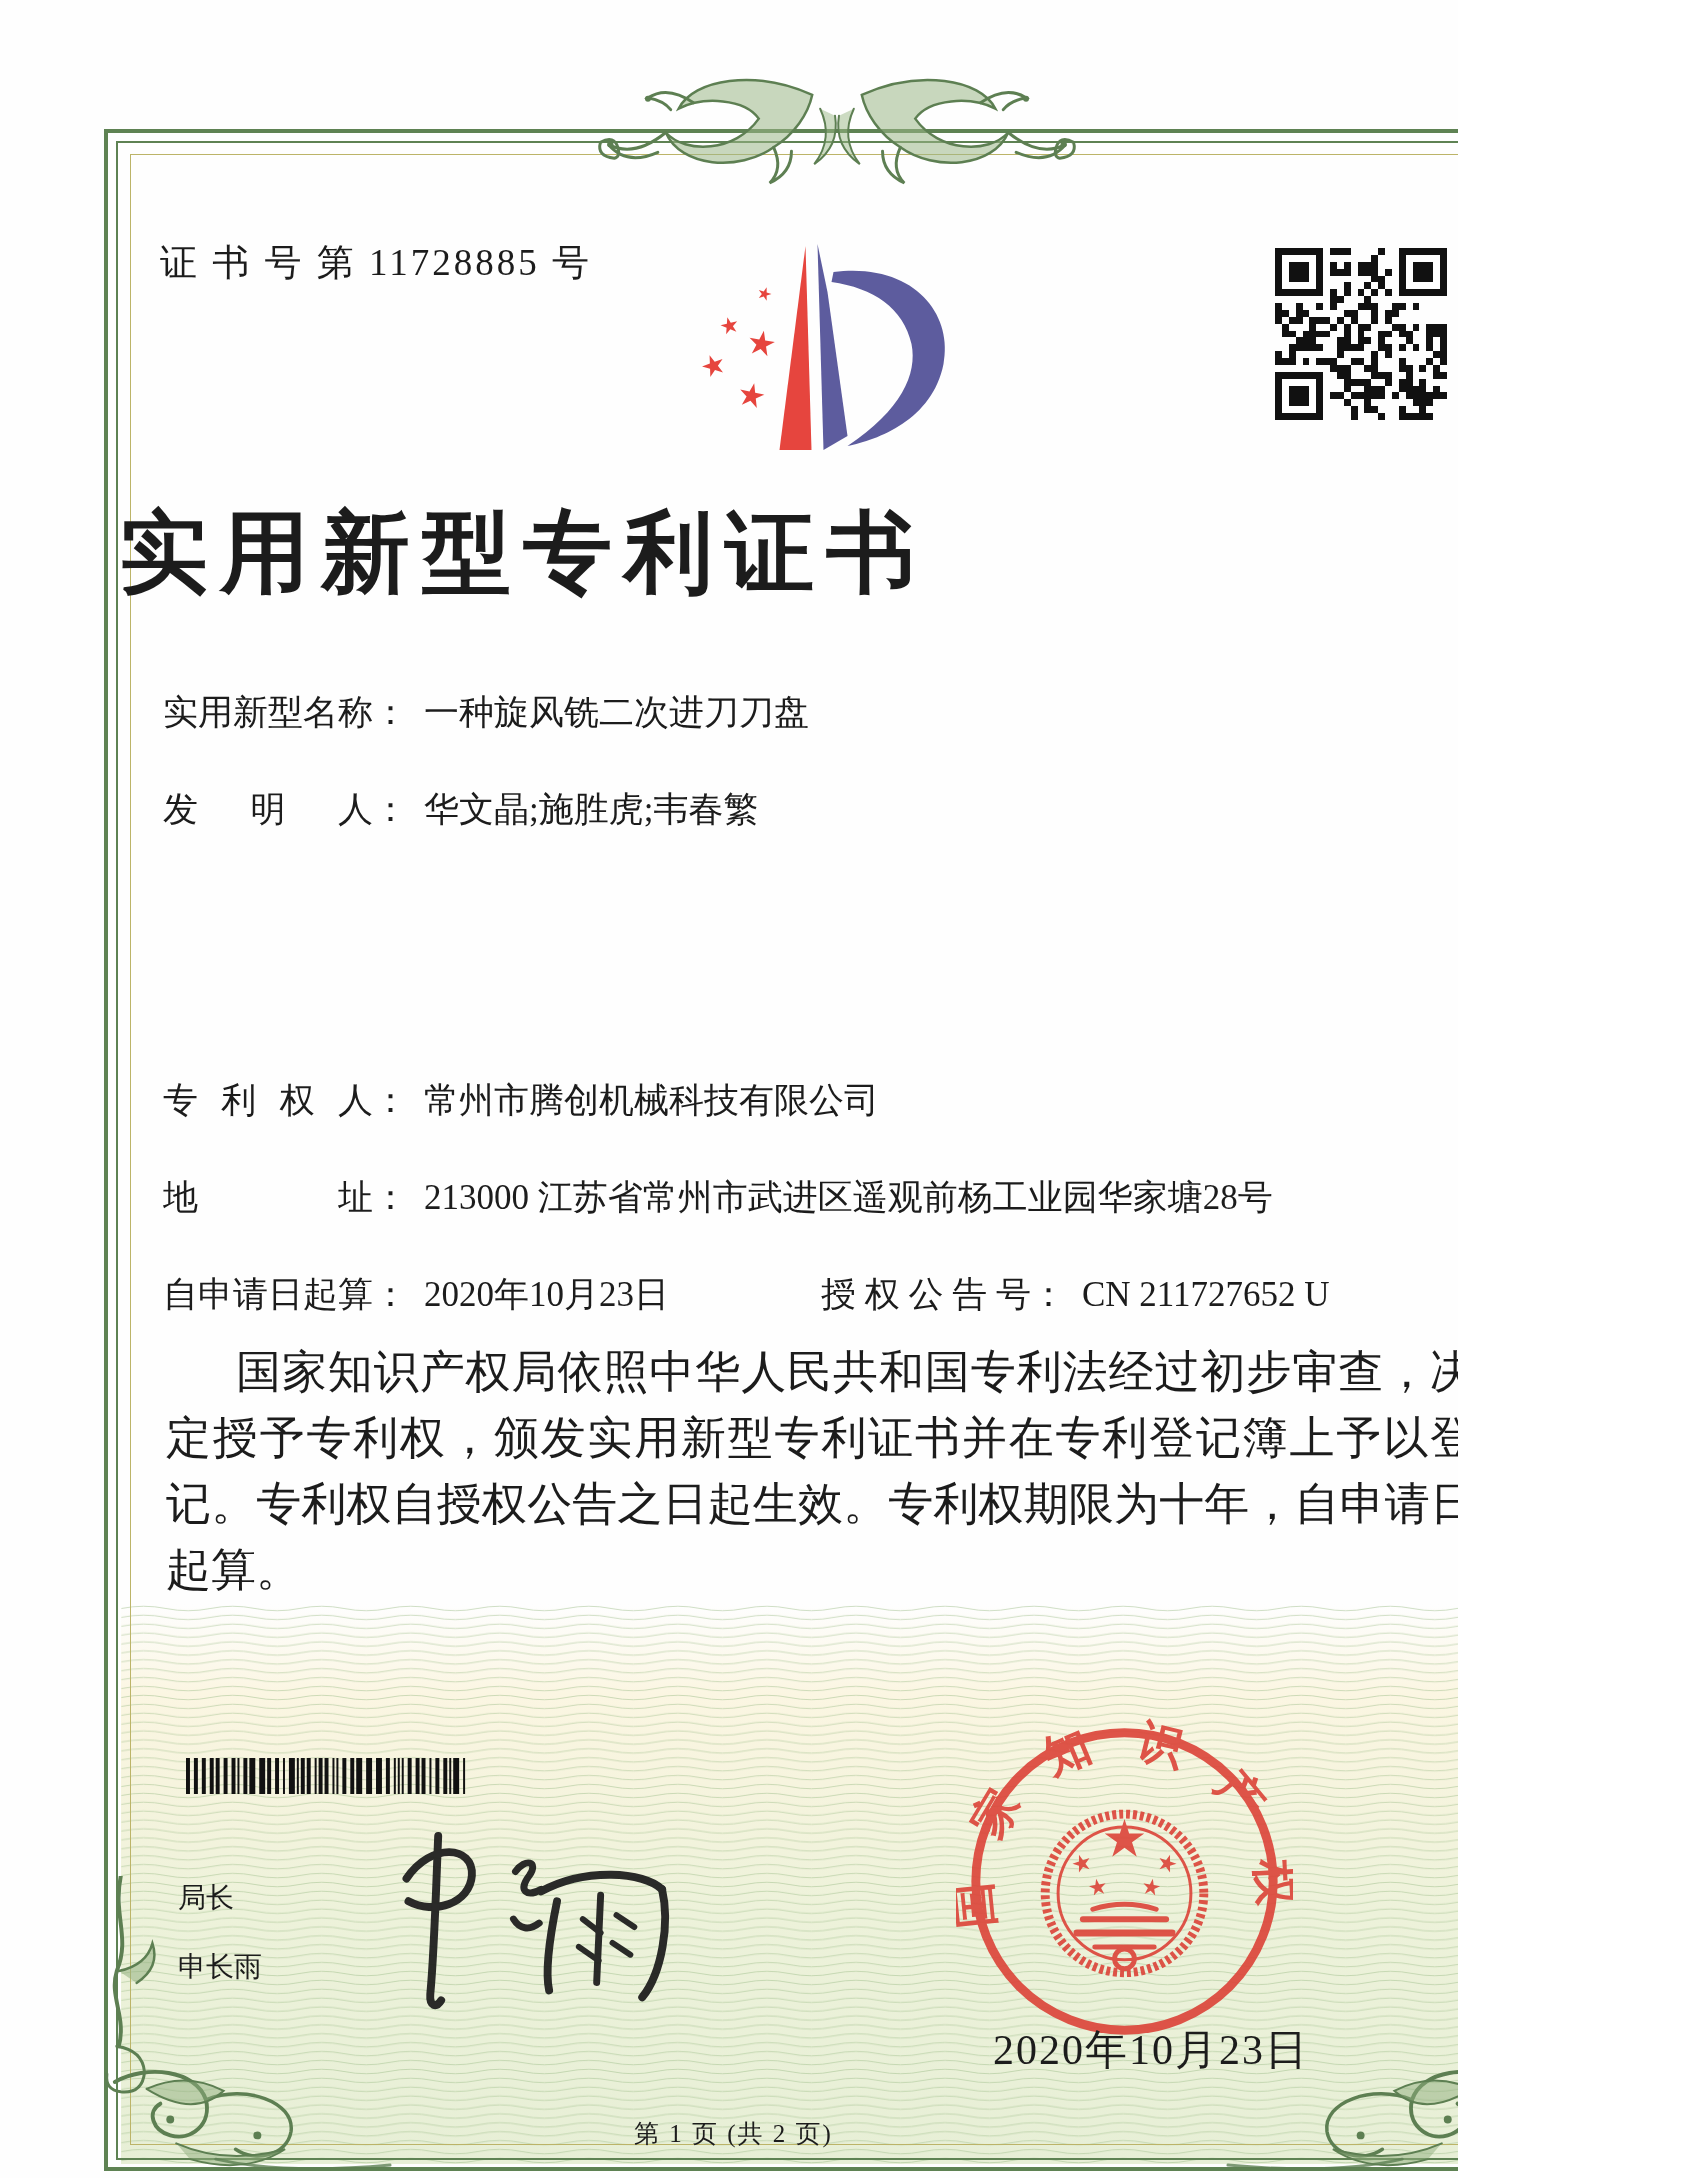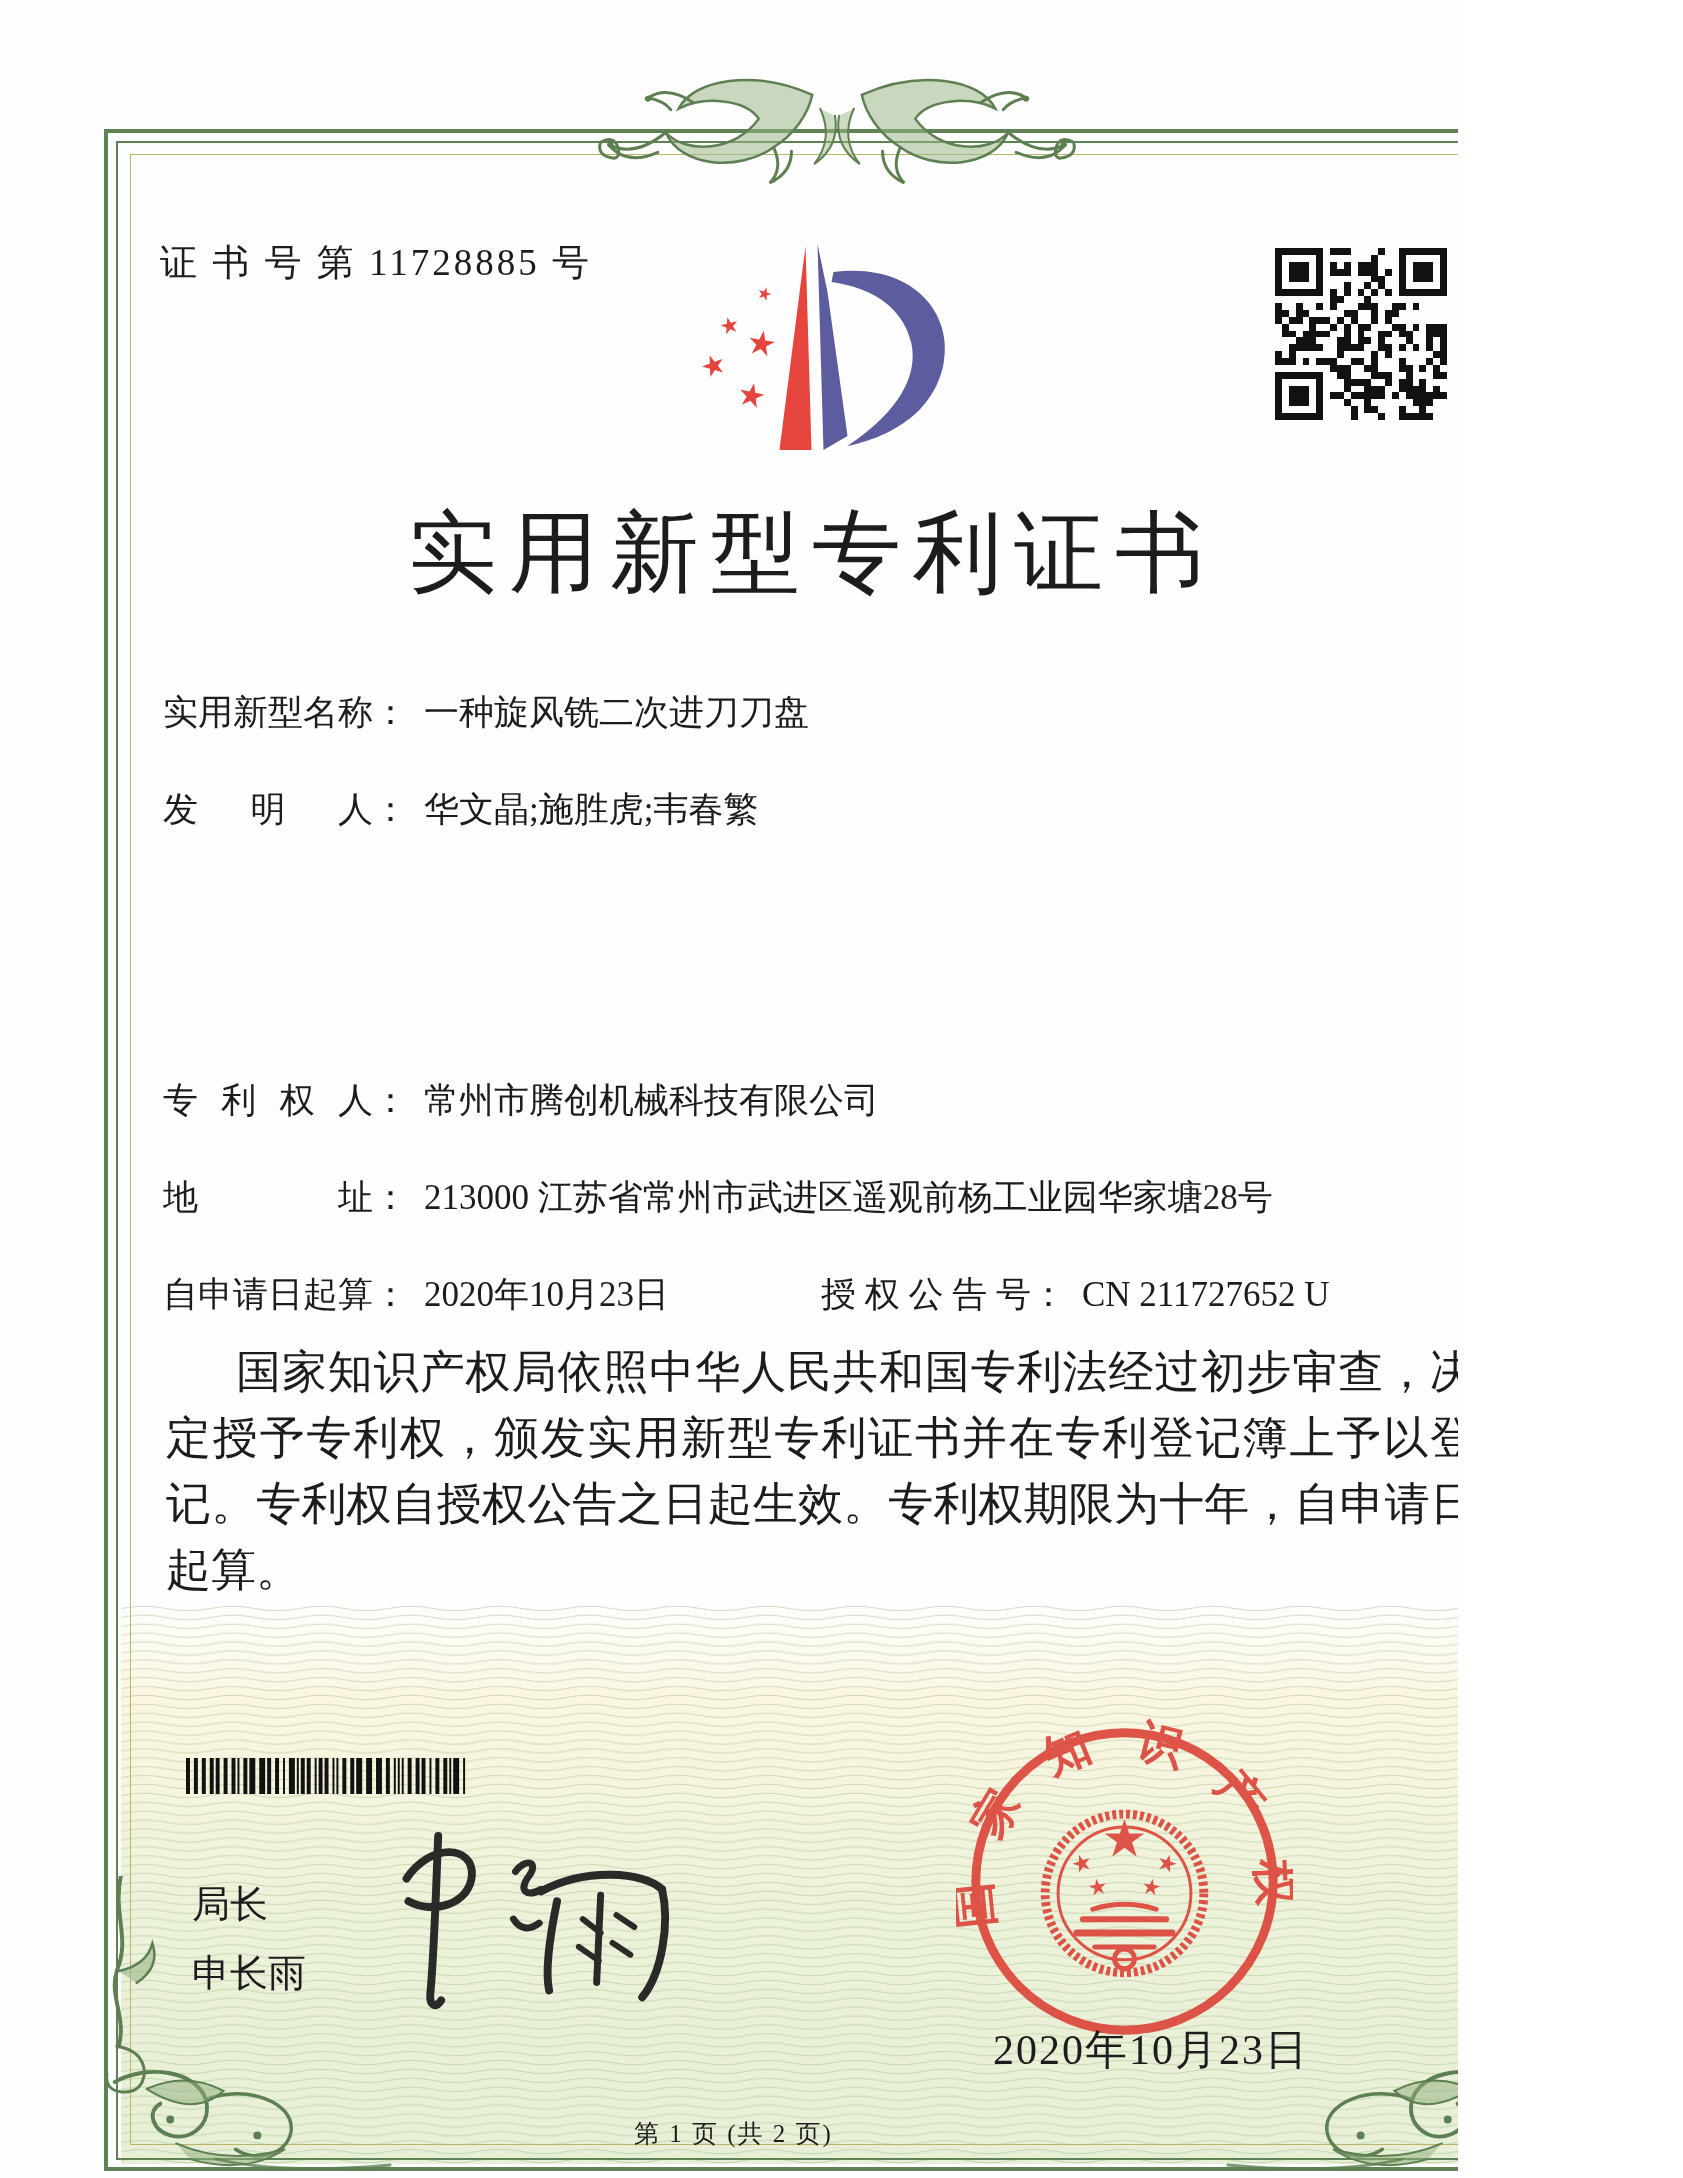--- a/index.html
+++ b/index.html
@@ -10,31 +10,31 @@
     background:linear-gradient(180deg,rgba(255,255,255,0) 0%,#fbf6e2 16%,#f6f4de 32%,#edf2da 55%,#e7efd6 100%);}
   .lower-bg svg{position:absolute;left:0;top:0;width:100%;height:100%;opacity:.5;}
   
   .frame{position:absolute;box-sizing:border-box;pointer-events:none;}
   .frame.outer{left:104px;top:129px;width:1409px;height:2042px;border:4px solid #5e8253;}
   .frame.inner{left:116px;top:141px;width:1385px;height:2019px;border:2px solid #5e8253;}
   .frame.gold{left:130px;top:154px;width:1357px;height:1991px;border:1px solid #bcb468;}
   .cert-no{position:absolute;left:160px;top:238px;font-size:37px;letter-spacing:3px;}
   .logo{position:absolute;left:653px;top:234px;width:317px;height:220px;}
   .qr{position:absolute;left:1275px;top:248px;width:172px;height:172px;}
-  .title{position:absolute;left:119px;top:493px;width:1386px;text-align:center;
-         font-size:89px;font-weight:normal;letter-spacing:12px;}
+  .title{position:absolute;left:119px;top:493px;width:1386px;text-align:left;
+         font-size:89px;font-weight:bold;letter-spacing:12px;}
   .row{position:absolute;left:163px;width:1317px;font-size:35px;white-space:nowrap;}
   .row .lab{display:inline-block;width:210px;text-align:justify;text-align-last:justify;vertical-align:top;}
   .row .val{margin-left:16px;}
   .row .pair2{position:absolute;left:658px;top:0;}
   .body-text{position:absolute;left:166px;top:1339px;width:1309px;font-size:45px;
              line-height:66px;text-align:justify;}
   .body-text p{margin:0;text-indent:70px;}
   .barcode{position:absolute;left:186px;top:1758px;width:287px;height:36px;}
-  .sig-label{position:absolute;left:192px;font-size:38px;font-weight:500;
+  .sig-label{position:absolute;left:178px;font-size:28px;font-weight:500;
              font-family:"Liberation Sans","DejaVu Sans",sans-serif;}
   .signature{position:absolute;left:347px;top:1824px;width:327px;height:208px;}
   .seal{position:absolute;left:956px;top:1713px;width:337px;height:337px;}
   .seal-date{position:absolute;left:993px;top:2022px;font-size:42px;letter-spacing:2px;}
   .footer{position:absolute;left:634px;top:2117px;font-size:25px;letter-spacing:2px;}
   .orn{position:absolute;pointer-events:none;}
   .orn.top{left:545px;top:73px;width:584px;height:114px;}
   .orn.bl{left:87px;top:1876px;width:317px;height:297px;}
   .orn.br{left:1214px;top:1876px;width:317px;height:297px;transform:scaleX(-1);}
 </style>

